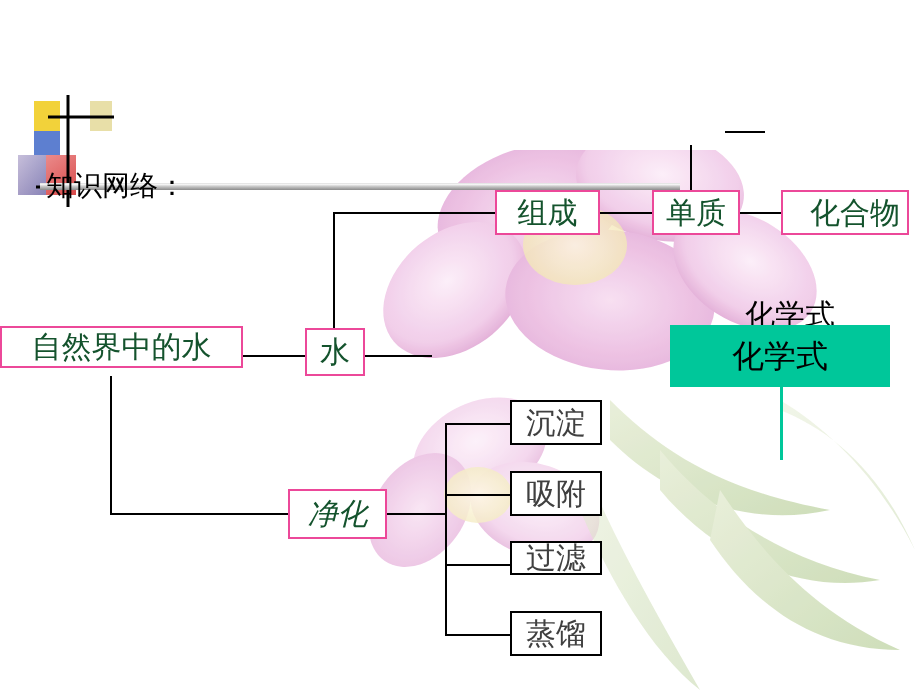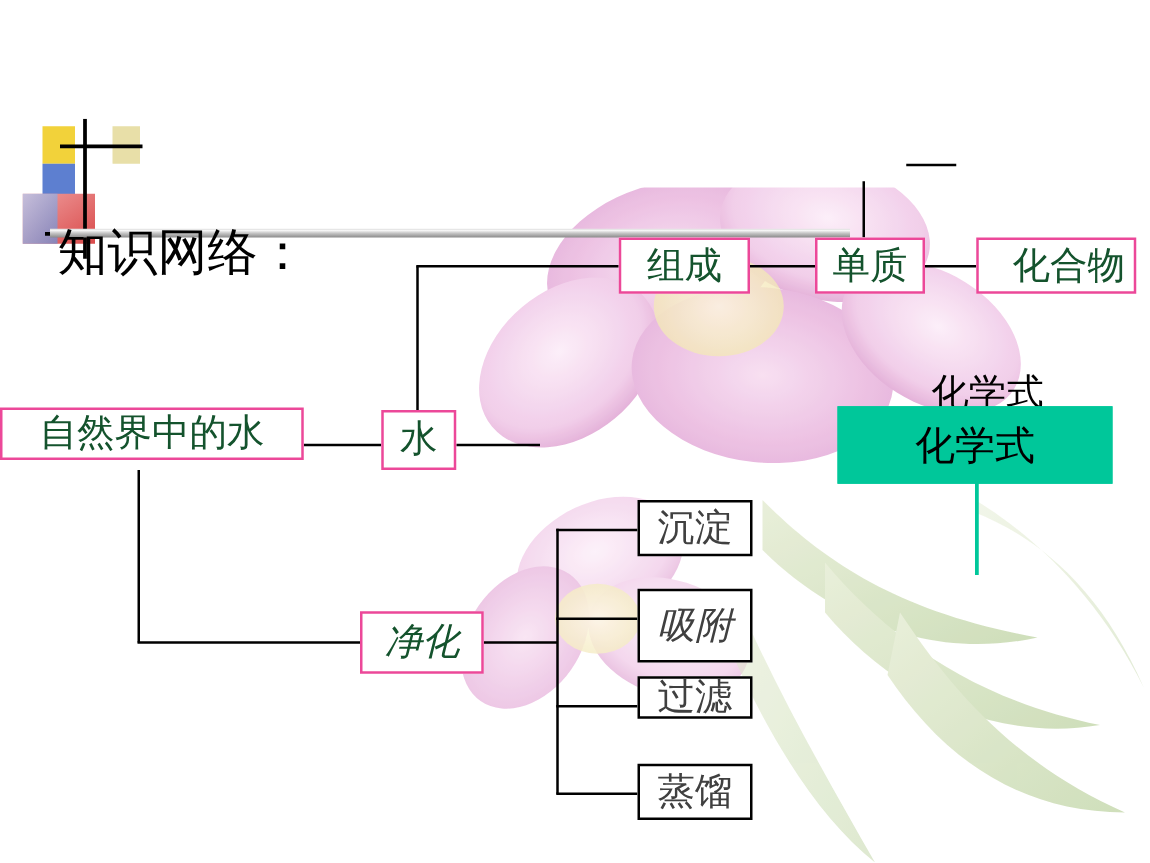--- a/index.html
+++ b/index.html
@@ -40,26 +40,25 @@
     width: 115px;
     height: 115px;
     pointer-events: none;
   }
 
   
   .title {
     position: absolute;
     left: 46px;
     top: 167px;
-    font-size: 40px;
+    font-size: 28px;
     line-height: 38px;
     color: #000000;
     font-family: "Liberation Serif", serif;
     white-space: nowrap;
-    margin-top: 16px;
   }
 
   
   .title-bar {
     position: absolute;
     left: 40px;
     top: 183px;
     width: 640px;
     height: 6px;
     background: linear-gradient(to bottom, #ffffff 0%, #c8c8c8 40%, #8a8a8a 100%);
@@ -245,21 +244,21 @@
 
 
   <div class="node" style="left:288px; top:489px; width:99px; height:50px;font-style:italic;">
     <span>净化</span>
   </div>
 
   <div class="node blue-text" style="left:510px; top:400px; width:92px; height:45px;">
     <span>沉淀</span>
   </div>
 
-  <div class="node blue-text" style="left:510px; top:471px; width:92px; height:59px;font-style:italic;">
+  <div class="node blue-text" style="left:510px; top:471px; width:92px; height:45px;">
     <span>吸附</span>
   </div>
 
   <div class="node blue-text" style="left:510px; top:541px; width:92px; height:34px;">
     <span>过滤</span>
   </div>
 
   <div class="node blue-text" style="left:510px; top:611px; width:92px; height:45px;">
     <span>蒸馏</span>
   </div>

